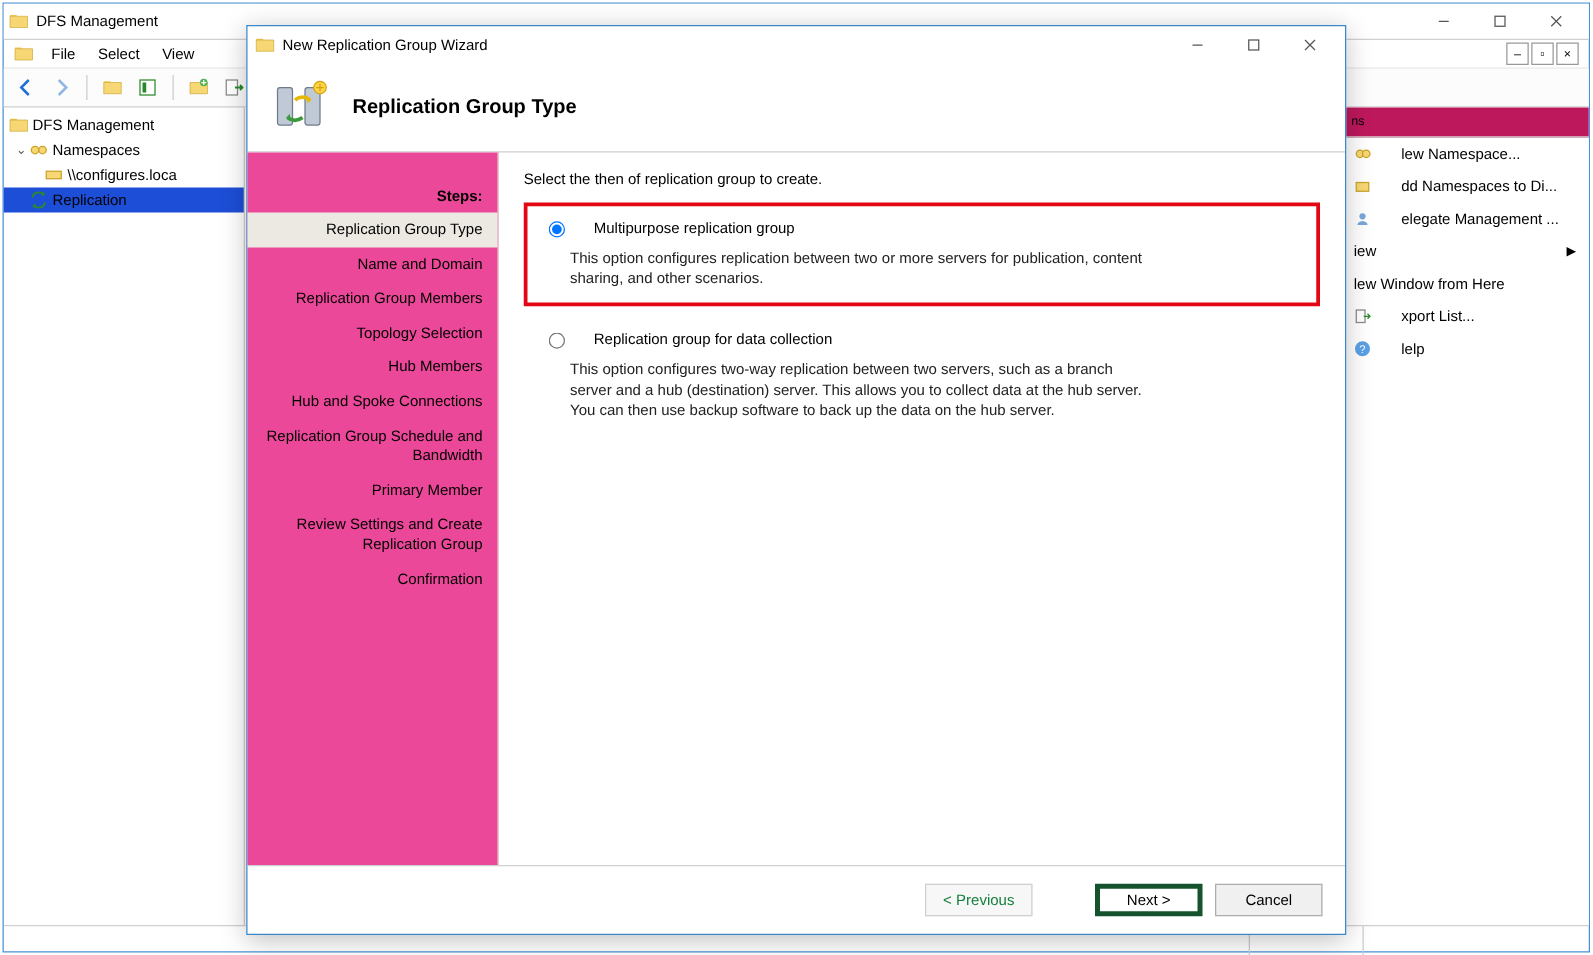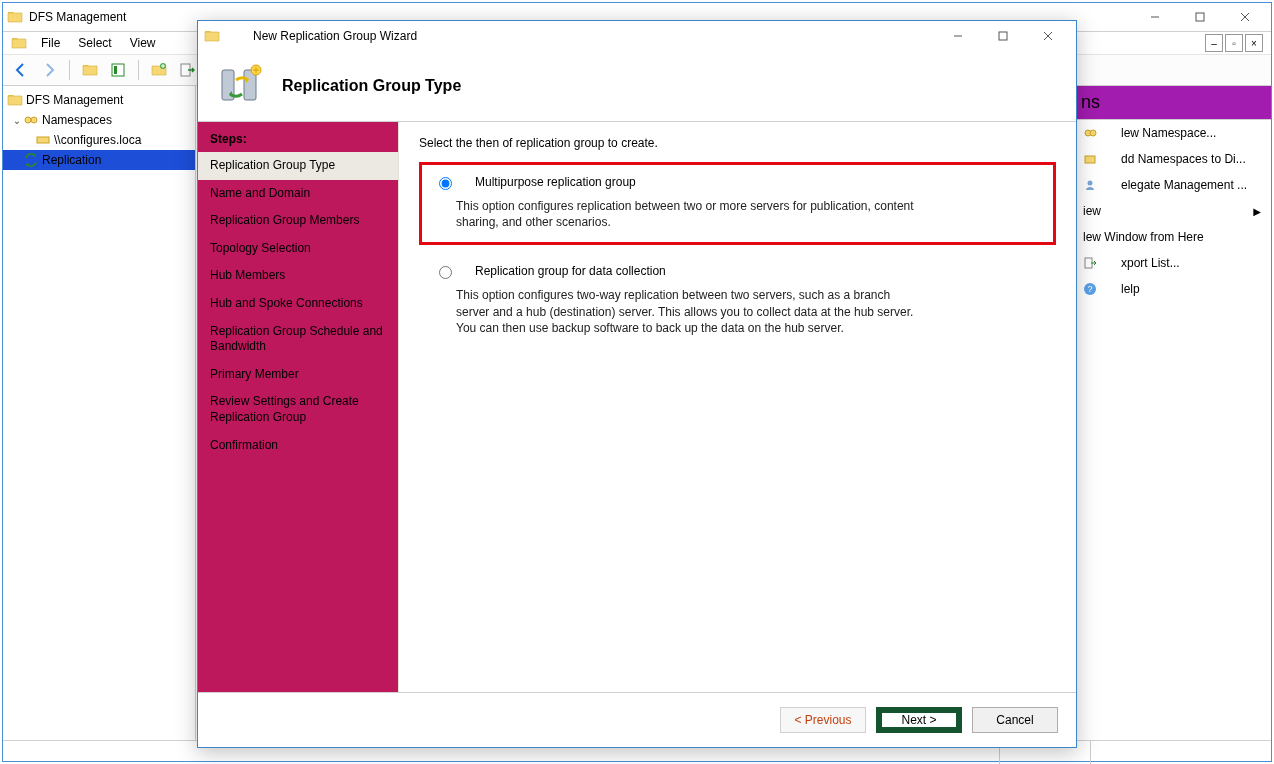--- a/index.html
+++ b/index.html
@@ -23,51 +23,51 @@
   .mw-status{height:24px;border-top:1px solid #d0d0d0;display:flex;}
   .mw-status .sb-sep{border-left:1px solid #ccc;height:100%;}
   .treepane{width:192px;border-right:1px solid #d0d0d0;padding-top:4px;}
   .tree-row{display:flex;align-items:center;height:20px;padding-left:4px;white-space:nowrap;overflow:hidden;}
   .tree-row .ind{display:inline-block;}
   .tree-row .toggle{width:12px;text-align:center;color:#555;font-size:10px;}
   .tree-row .tic{width:16px;height:16px;margin-right:3px;flex-shrink:0;}
   .tree-row.sel{background:#1d4ed8;}
   .contentpane{flex:1;background:#fff;}
   .actionspane{width:198px;border-left:1px solid #d0d0d0;background:#fff;display:flex;flex-direction:column;}
-  .ap-title{font-size:18px;padding:6px 8px;border-bottom:1px solid #d0d0d0;background:#a21caf;font-weight:400;}
+  .ap-title{font-size:10px;padding:6px 8px;border-bottom:1px solid #d0d0d0;background:#be185d;font-weight:400;}
   .ap-group{background:#dce8f5;padding:5px 10px;border-bottom:1px solid #c2d1e3;display:flex;align-items:center;justify-content:space-between;}
   .ap-group .tri{font-size:9px;}
   .ap-item{padding:6px 10px;white-space:nowrap;overflow:hidden;text-overflow:ellipsis;display:flex;align-items:center;gap:24px;}
   .ap-item .ai-icon{width:14px;height:14px;flex-shrink:0;}
   .ap-item .chev{margin-left:auto;font-size:10px;}
   
   .wizard{position:absolute;left:197px;top:20px;width:878px;height:726px;border:1px solid #3a86c8;background:#fff;box-shadow:0 4px 20px rgba(0,0,0,0.25);display:flex;flex-direction:column;}
   .wz-title{height:30px;display:flex;align-items:center;padding:0 6px;}
   .wz-title .icon{width:16px;height:16px;margin-right:6px;}
-  .wz-title-text{flex:1;font-size:12px;margin-left:27px;}
+  .wz-title-text{flex:1;font-size:12px;}
   .wz-header{height:70px;border-bottom:1px solid #d0d0d0;display:flex;align-items:center;padding:0 18px;gap:18px;}
   .wz-header .big-icon{width:48px;height:48px;}
   .wz-header h1{margin:0;font-size:16px;font-weight:700;}
   .wz-body{flex:1;display:flex;min-height:0;}
-  .wz-steps{width:200px;background:#be185d;border-right:1px solid #e3e0da;padding:10px 0;}
+  .wz-steps{width:200px;background:#ec4899;border-right:1px solid #e3e0da;padding:28px 0;text-align:right;}
   .wz-steps-title{font-weight:700;padding:0 12px 6px;}
   .wz-step{padding:6px 12px;line-height:1.3;}
   .wz-step.sel{background:#ece9e2;}
   .wz-content{flex:1;padding:14px 20px;display:flex;flex-direction:column;}
   .wz-instr{margin-bottom:12px;}
   .opt-group{border:3px solid transparent;padding:10px 12px 12px;margin-bottom:6px;}
   .opt-group.highlight{border-color:#e30613;}
   .opt-row{display:flex;align-items:flex-start;gap:20px;}
   .opt-row input[type=radio]{margin-top:2px;}
   .opt-label{font-size:12px;}
   .opt-desc{font-size:12px;color:#222;margin:8px 0 0 22px;max-width:460px;line-height:1.35;}
   .wz-footer{height:54px;border-top:1px solid #d0d0d0;display:flex;align-items:center;justify-content:flex-end;gap:10px;padding:0 18px;}
   .btn{min-width:86px;height:26px;border:1px solid #adadad;background:#f0f0f0;font:inherit;padding:0 10px;cursor:pointer;}
-  .btn.primary{border:6px solid #14532d;background:#fff;}
-  .btn:disabled{color:#c2410c;border-color:#d0d0d0;background:#f7f7f7;cursor:default;margin-left:48px;}
+  .btn.primary{border:4px solid #14532d;background:#fff;margin-left:40px;}
+  .btn:disabled{color:#15803d;border-color:#d0d0d0;background:#f7f7f7;cursor:default;margin-left:48px;}
   
   svg.folder path.body{fill:#f7d774;stroke:#c9a227;stroke-width:0.5;}
   svg.folder path.tab{fill:#f0c94b;}
 </style>
 </head>
 <body>
 
 <div class="main-window">
   <div class="mw-titlebar">
     <span class="icon">

